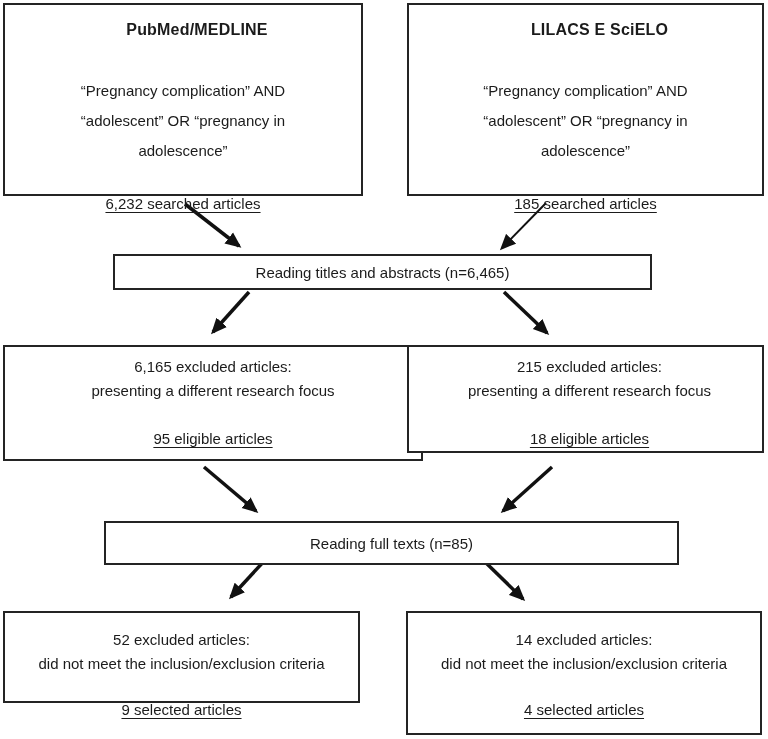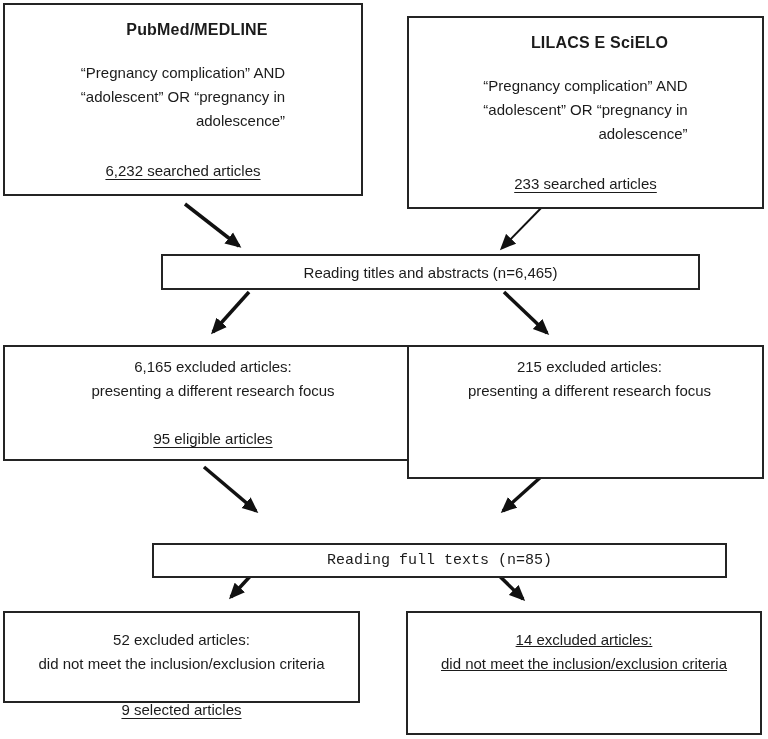--- a/index.html
+++ b/index.html
@@ -20,43 +20,43 @@
   .box, .bar {
     position: absolute;
     background: #ffffff;
     border: 2px solid #242424;
     box-sizing: border-box;
     text-align: center;
     font-size: 15px;
     line-height: 23px;
   }
   .box { display: flex; flex-direction: column; align-items: center; }
-  .bar { display: flex; align-items: center; justify-content: center; margin-left: 48px; }
+  .bar { display: flex; align-items: center; justify-content: center; }
 
   .box .title { font-weight: bold; font-size: 16px; margin-top: 13px; letter-spacing: 0.2px; margin-left: 28px; }
-  .box .query { margin-top: 20px; white-space: pre-line; line-height: 24px; text-align: right; }
+  .box .query { margin-top: 35px; white-space: pre-line; line-height: 30px; }
   .box .body  { white-space: pre-line; line-height: 24px; }
   .box .result {
     text-decoration: underline;
     text-underline-offset: 3px;
   }
   .src .result   { margin-top: 26px; }
   .excl .body    { margin-top: 8px; }
   .excl .result  { margin-top: 24px; }
   .final .body   { margin-top: 15px; }
   .final .result { margin-top: 22px; }
 
   #box-pubmed      { left: 3px;   top: 3px;   width: 360px; height: 193px; }
-  #box-lilacs      { left: 407px; top: 16px;   width: 357px; height: 193px; }
+  #box-lilacs      { left: 407px; top: 3px;   width: 357px; height: 193px; }
   #bar-abstracts   { left: 113px; top: 254px; width: 539px; height: 36px; }
   #box-excl-left   { left: 3px;   top: 345px; width: 420px; height: 116px; }
-  #box-excl-right  { left: 407px; top: 345px; width: 357px; height: 134px; padding-left: 8px; }
-  #bar-fulltext    { left: 104px; top: 543px; width: 575px; height: 35px; font-family: Liberation Mono, monospace; }
+  #box-excl-right  { left: 407px; top: 345px; width: 357px; height: 108px; padding-left: 8px; }
+  #bar-fulltext    { left: 104px; top: 521px; width: 575px; height: 44px; }
   #box-final-left  { left: 3px;   top: 611px; width: 357px; height: 92px; }
-  #box-final-right { left: 406px; top: 611px; width: 356px; height: 124px; text-decoration: underline; }
+  #box-final-right { left: 406px; top: 611px; width: 356px; height: 124px; }
 </style>
 </head>
 <body>
 
 <div class="canvas">
 
   <svg class="arrow-layer" width="768" height="739" viewBox="0 0 768 739">
     <defs>
       <marker id="ah" markerUnits="userSpaceOnUse" markerWidth="17" markerHeight="15" refX="13" refY="7.5" orient="auto">
         <polygon points="0,0.5 16,7.5 0,14.5" fill="#111111"></polygon>
@@ -78,46 +78,48 @@
 “adolescent” OR “pregnancy in
 adolescence”</div>
     <div class="result">6,232 searched articles</div>
   </div>
 
   <div class="box src" id="box-lilacs">
     <div class="title">LILACS E SciELO</div>
     <div class="query">“Pregnancy complication” AND
 “adolescent” OR “pregnancy in
 adolescence”</div>
-    <div class="result">233 searched articles</div>
+    <div class="result">185 searched articles</div>
   </div>
 
   <div class="bar" id="bar-abstracts">
     <span>Reading titles and abstracts (n=6,465)</span>
   </div>
 
   <div class="box excl" id="box-excl-left">
     <div class="body">6,165 excluded articles:
 presenting a different research focus</div>
     <div class="result">95 eligible articles</div>
   </div>
 
   <div class="box excl" id="box-excl-right">
     <div class="body">215 excluded articles:
 presenting a different research focus</div>
+    <div class="result">18 eligible articles</div>
   </div>
 
   <div class="bar" id="bar-fulltext">
     <span>Reading full texts (n=85)</span>
   </div>
 
   <div class="box final" id="box-final-left">
     <div class="body">52 excluded articles:
 did not meet the inclusion/exclusion criteria</div>
     <div class="result">9 selected articles</div>
   </div>
 
   <div class="box final" id="box-final-right">
     <div class="body">14 excluded articles:
 did not meet the inclusion/exclusion criteria</div>
+    <div class="result">4 selected articles</div>
   </div>
 
 </div>
 
 </body></html>

